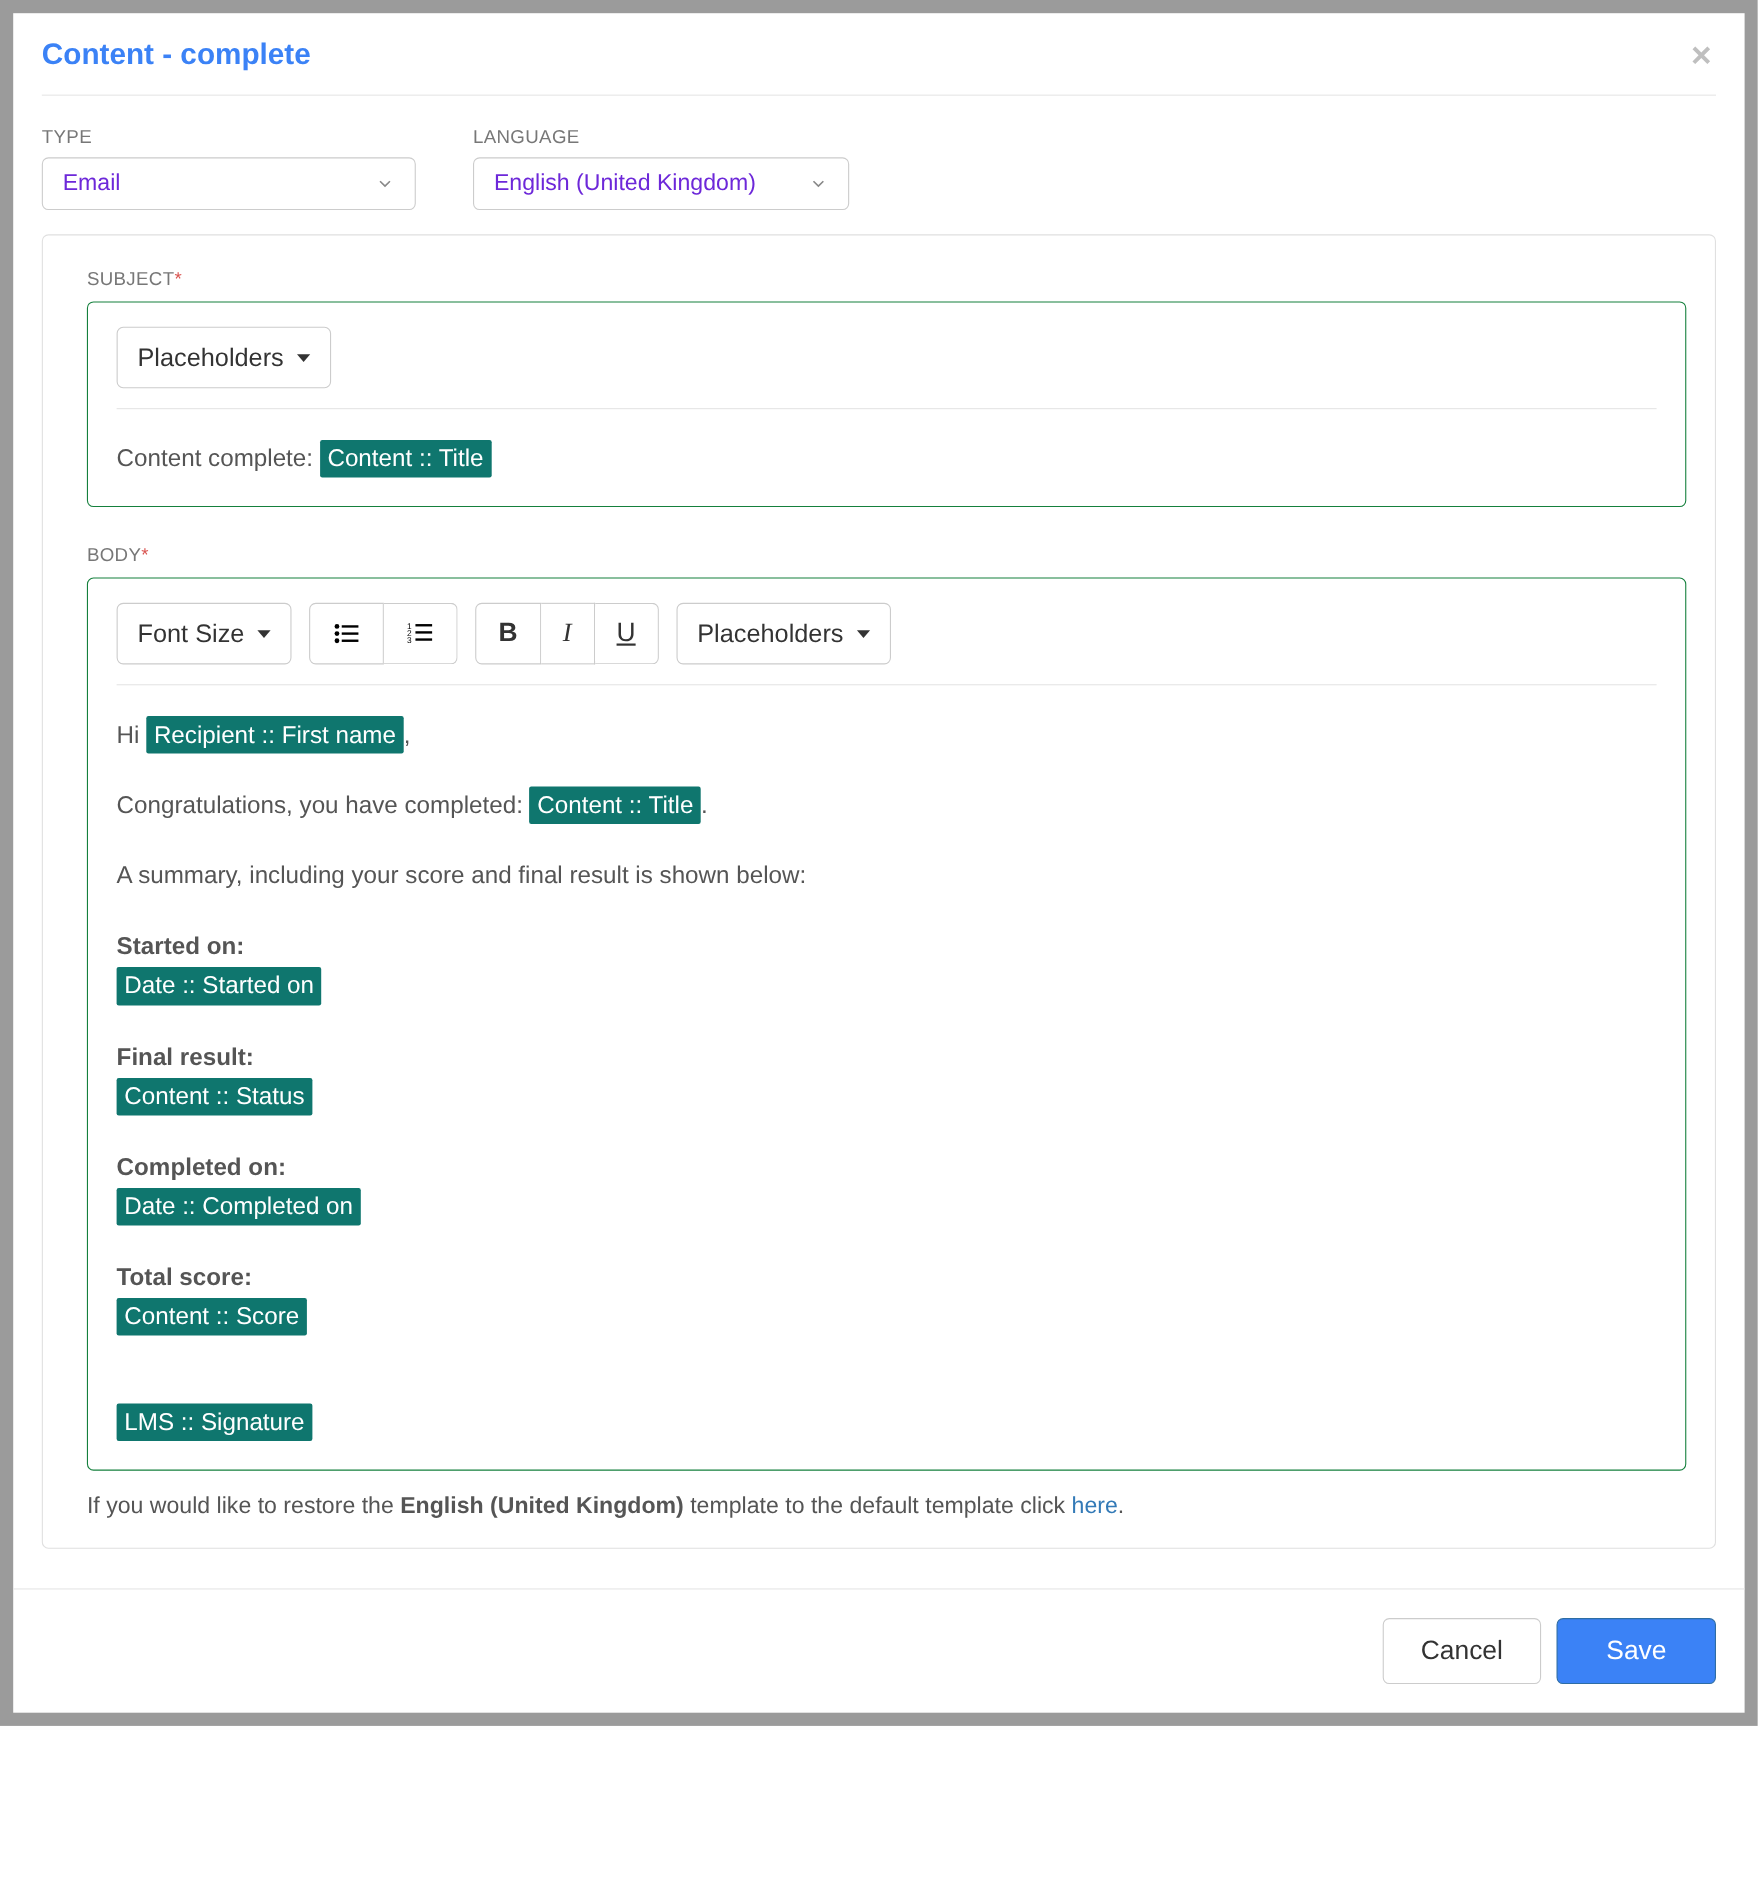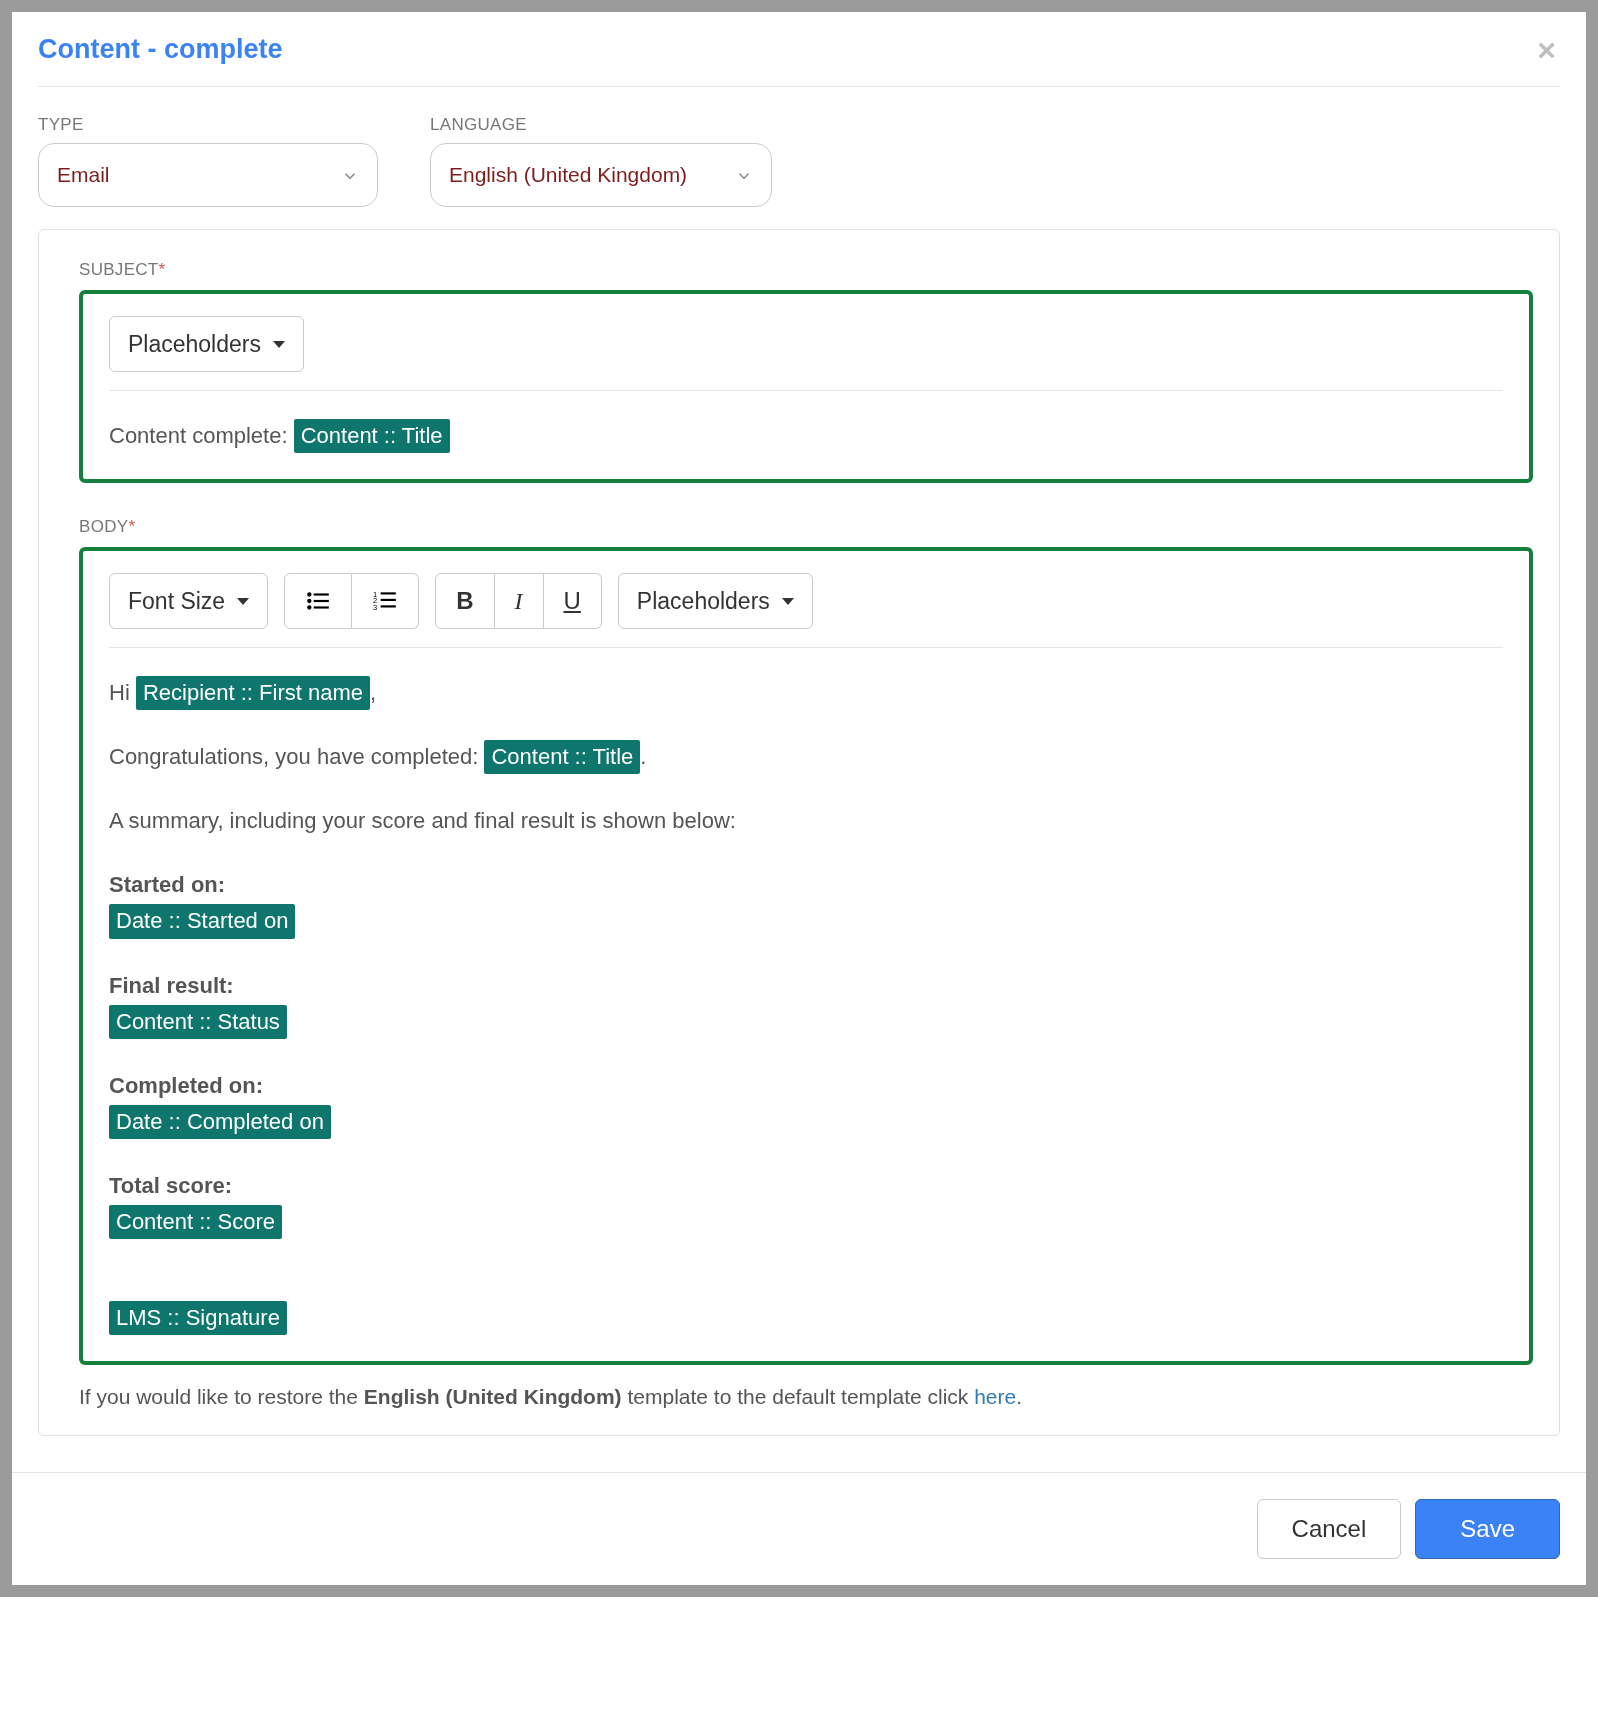--- a/index.html
+++ b/index.html
@@ -48,26 +48,26 @@
   .field-label {
     font-size: 17px;
     color: #777;
     letter-spacing: .3px;
     margin-bottom: 8px;
   }
   .select-box {
     display: flex;
     align-items: center;
     justify-content: space-between;
-    height: 64px;
+    height: 48px;
     border: 1px solid #ccc;
-    border-radius: 16px;
+    border-radius: 6px;
     padding: 0 18px;
     font-size: 21px;
-    color: #7f1d1d;
+    color: #6d28d9;
     background: #fff;
     cursor: pointer;
   }
   .select-box.type { width: 340px; }
   .select-box.lang { width: 342px; }
   .chevron {
     width: 18px;
     height: 18px;
     display: inline-block;
   }
@@ -79,21 +79,21 @@
     margin-bottom: 28px;
   }
   .section-label {
     font-size: 17px;
     color: #777;
     letter-spacing: .3px;
     margin: 10px 0 10px 0;
   }
   .req { color: #d9534f; }
   .editor-box {
-    border: 4px solid #15803d;
+    border: 1px solid #15803d;
     border-radius: 6px;
     padding: 22px 26px 26px 26px;
   }
   .btn {
     display: inline-flex;
     align-items: center;
     gap: 8px;
     border: 1px solid #ccc;
     background: #fff;
     border-radius: 6px;

